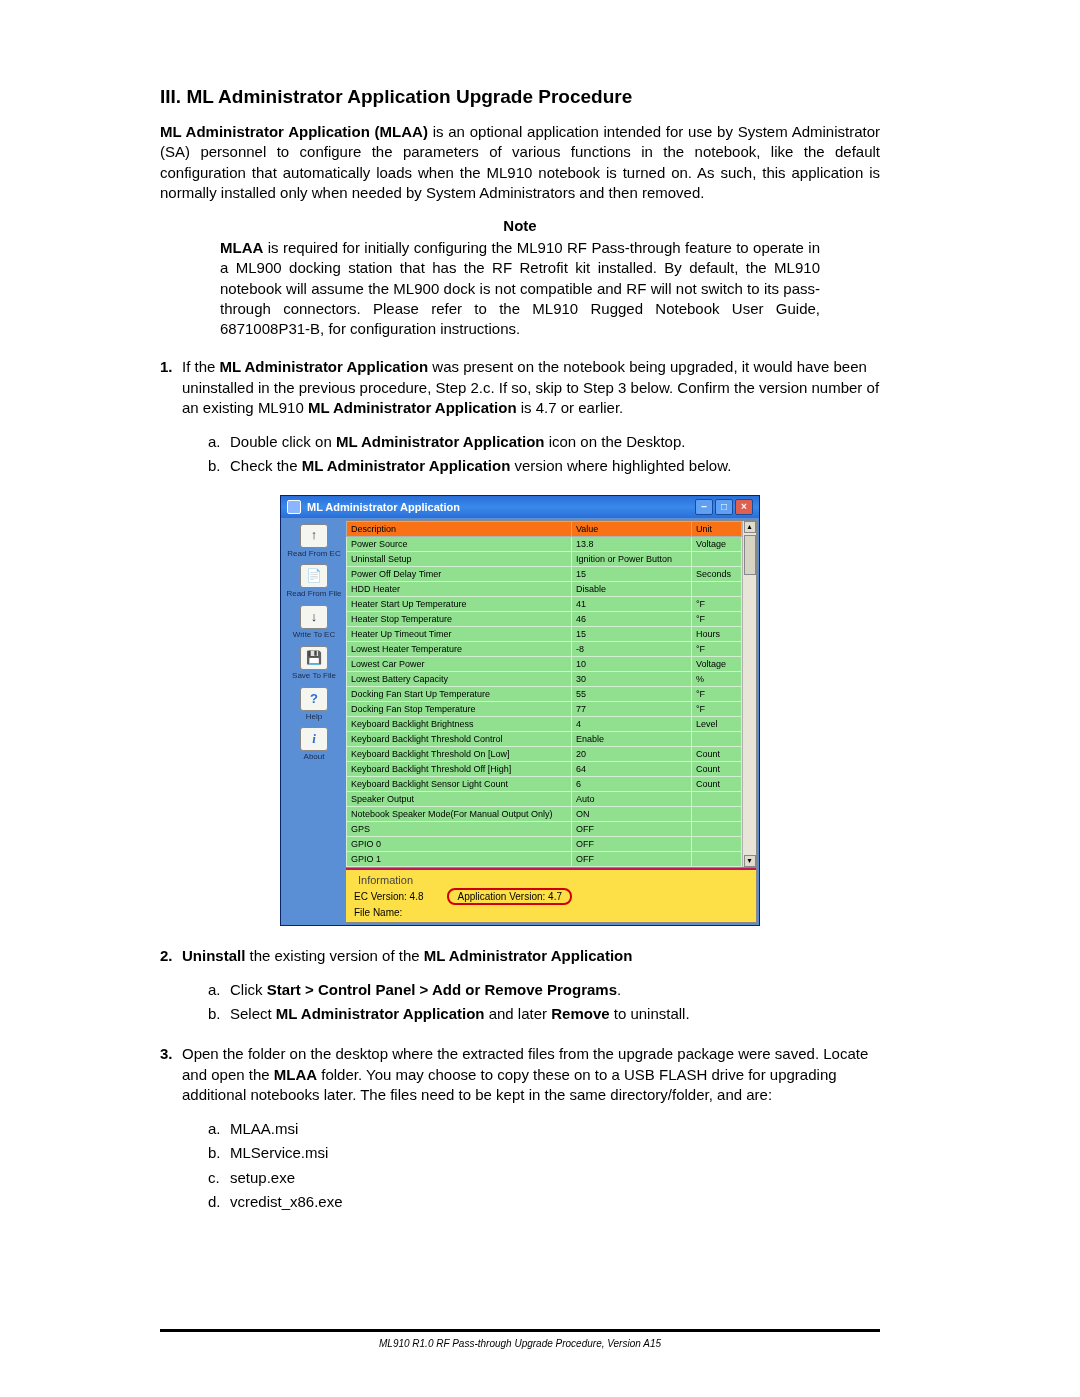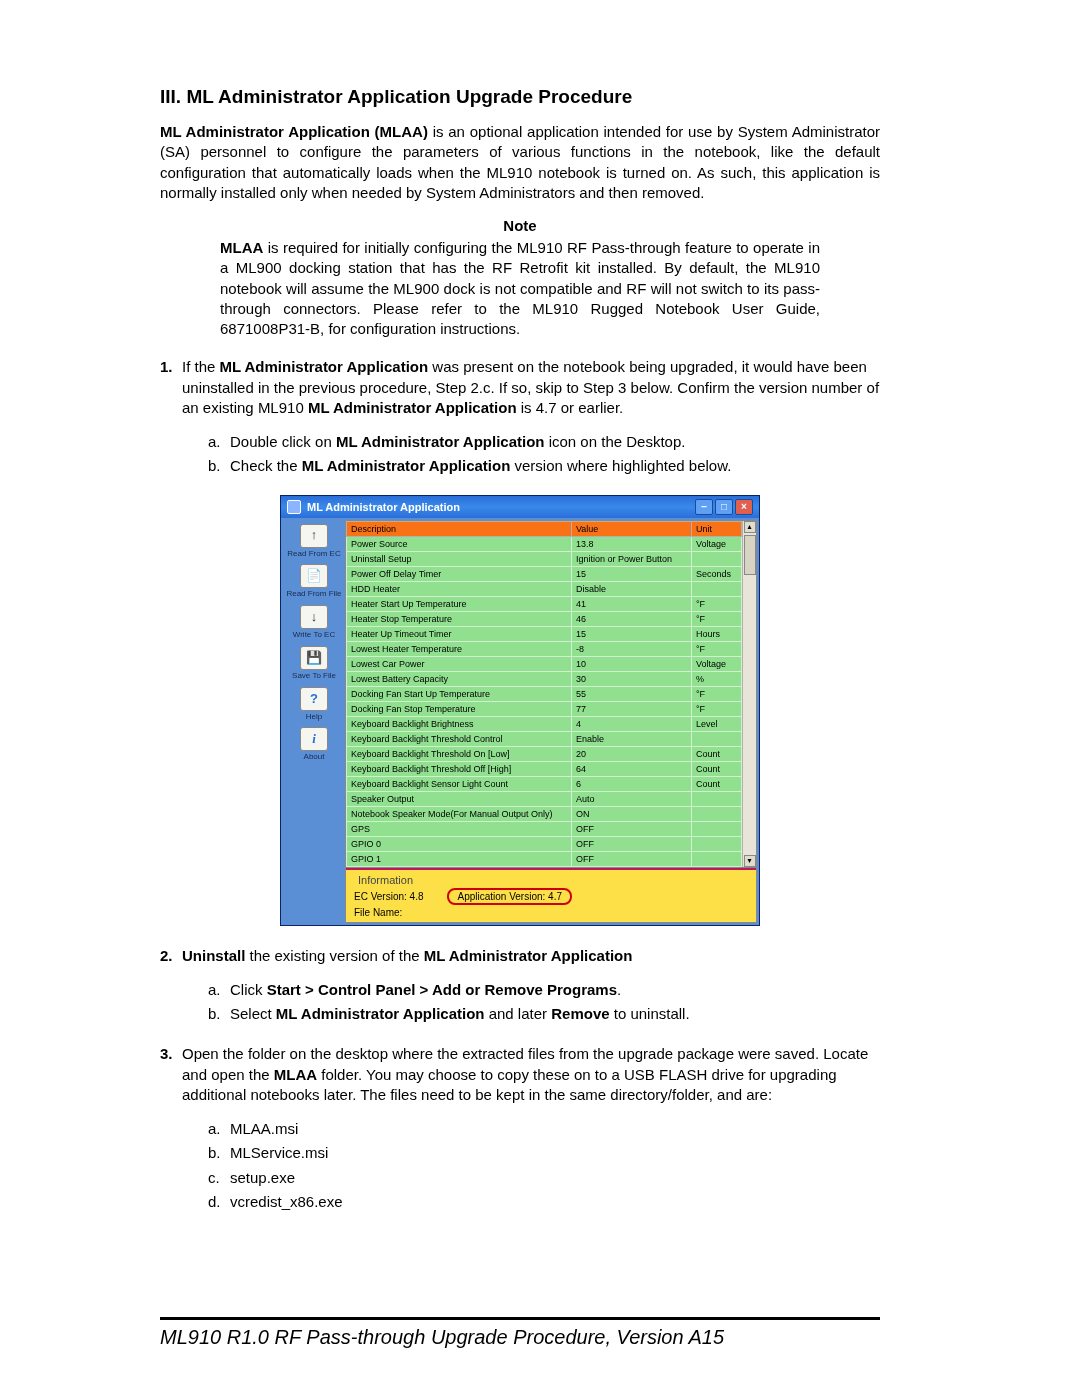--- a/index.html
+++ b/index.html
@@ -228,23 +228,23 @@
   }
   .footer hr {
     border: none;
     border-top: 2px solid #000;
     border-bottom: 1px solid #000;
     height: 3px;
     margin: 0 0 6px 0;
   }
   .footer-row {
     display: flex;
-    justify-content: flex-start;
+    justify-content: center;
     font-style: italic;
-    font-size: 20px;
+    font-size: 10px;
   }
 </style>
 </head>
 <body>
 
 <div class="page">
 
   <h2 class="section-heading">III.  ML Administrator Application Upgrade Procedure</h2>
 
   <p class="body-para">

